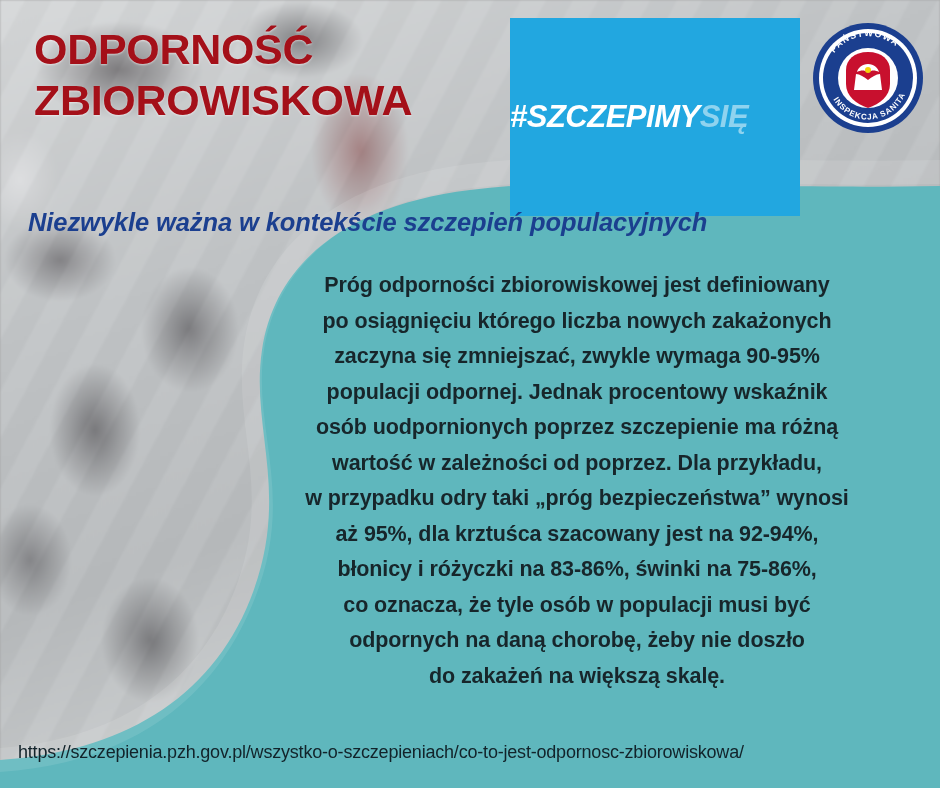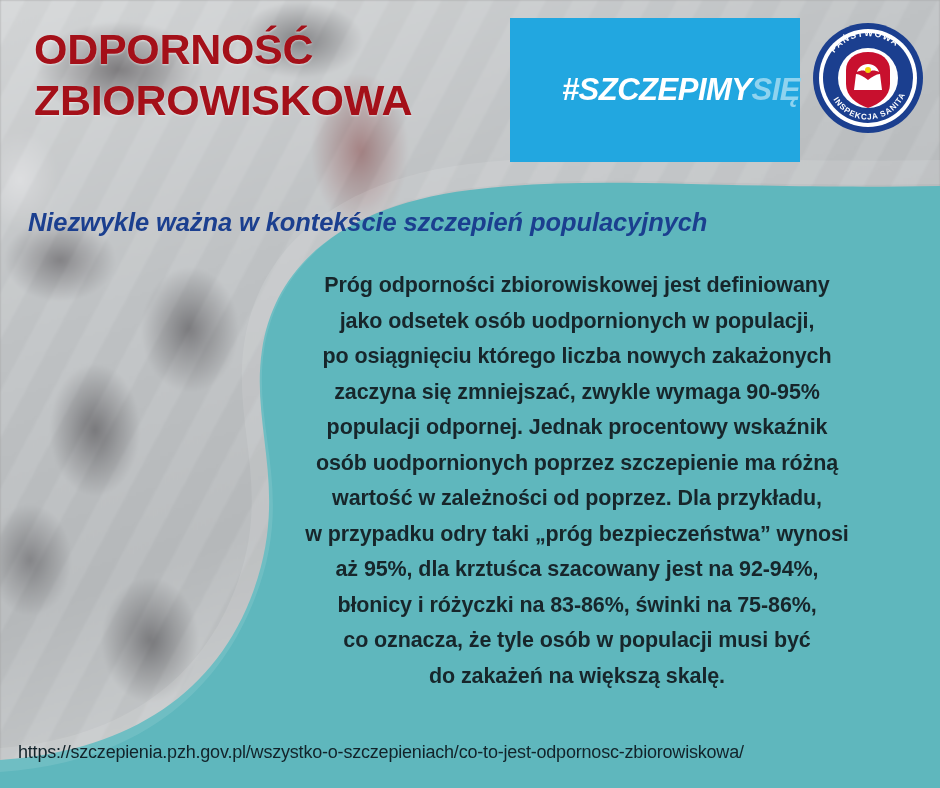--- a/index.html
+++ b/index.html
@@ -70,25 +70,25 @@
     letter-spacing: -0.3px;
     text-shadow: 0 1px 2px rgba(255,255,255,0.55);
   }
   .headline .l2 { display: block; }
 
   .szczepimy-box {
     position: absolute;
     left: 510px;
     top: 18px;
     width: 290px;
-    height: 144px;
+    height: 198px;
     background: #22a7e0;
     display: flex;
     align-items: center;
-    justify-content: flex-end;
+    justify-content: flex-start;
   }
   .szczepimy-text {
     font-family: "Liberation Sans", sans-serif;
     font-weight: bold;
     font-style: italic;
     font-size: 31px;
     letter-spacing: -0.5px;
     color: #ffffff;
     white-space: nowrap;
   }
@@ -191,28 +191,28 @@
       <text font-family="Liberation Sans, sans-serif" font-size="8" font-weight="bold" fill="#ffffff" letter-spacing="0.8">
         <textPath href="#arcBottom" startOffset="8%">INSPEKCJA SANITARNA</textPath>
       </text>
     </svg>
   </div>
 
   <div class="subtitle">Niezwykle ważna w kontekście szczepień populacyjnych</div>
 
   <div class="body-text">
     <span class="line">Próg odporności zbiorowiskowej jest definiowany</span>
-    <span class="line">jako odsetek osób uodpornionych w populacji,</span>
     <span class="line">po osiągnięciu którego liczba nowych zakażonych</span>
     <span class="line">zaczyna się zmniejszać, zwykle wymaga 90-95%</span>
     <span class="line">populacji odpornej. Jednak procentowy wskaźnik</span>
     <span class="line">osób uodpornionych poprzez szczepienie ma różną</span>
     <span class="line">wartość w zależności od poprzez. Dla przykładu,</span>
     <span class="line">w przypadku odry taki „próg bezpieczeństwa” wynosi</span>
     <span class="line">aż 95%, dla krztuśca szacowany jest na 92-94%,</span>
     <span class="line">błonicy i różyczki na 83-86%, świnki na 75-86%,</span>
     <span class="line">co oznacza, że tyle osób w populacji musi być</span>
+    <span class="line">odpornych na daną chorobę, żeby nie doszło</span>
     <span class="line">do zakażeń na większą skalę.</span>
   </div>
 
   <div class="source">https://szczepienia.pzh.gov.pl/wszystko-o-szczepieniach/co-to-jest-odpornosc-zbiorowiskowa/</div>
 
 </div>
 
 </body></html>

